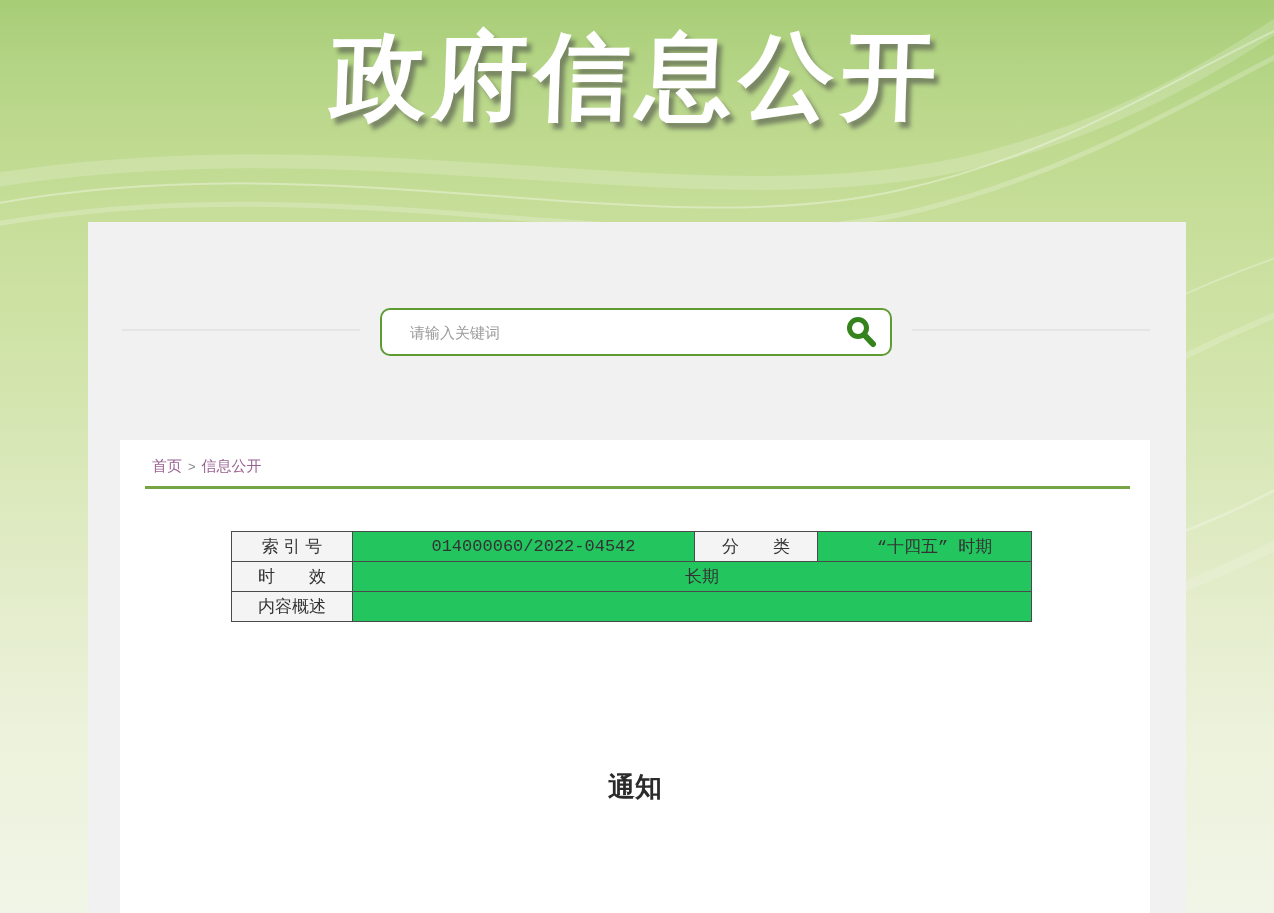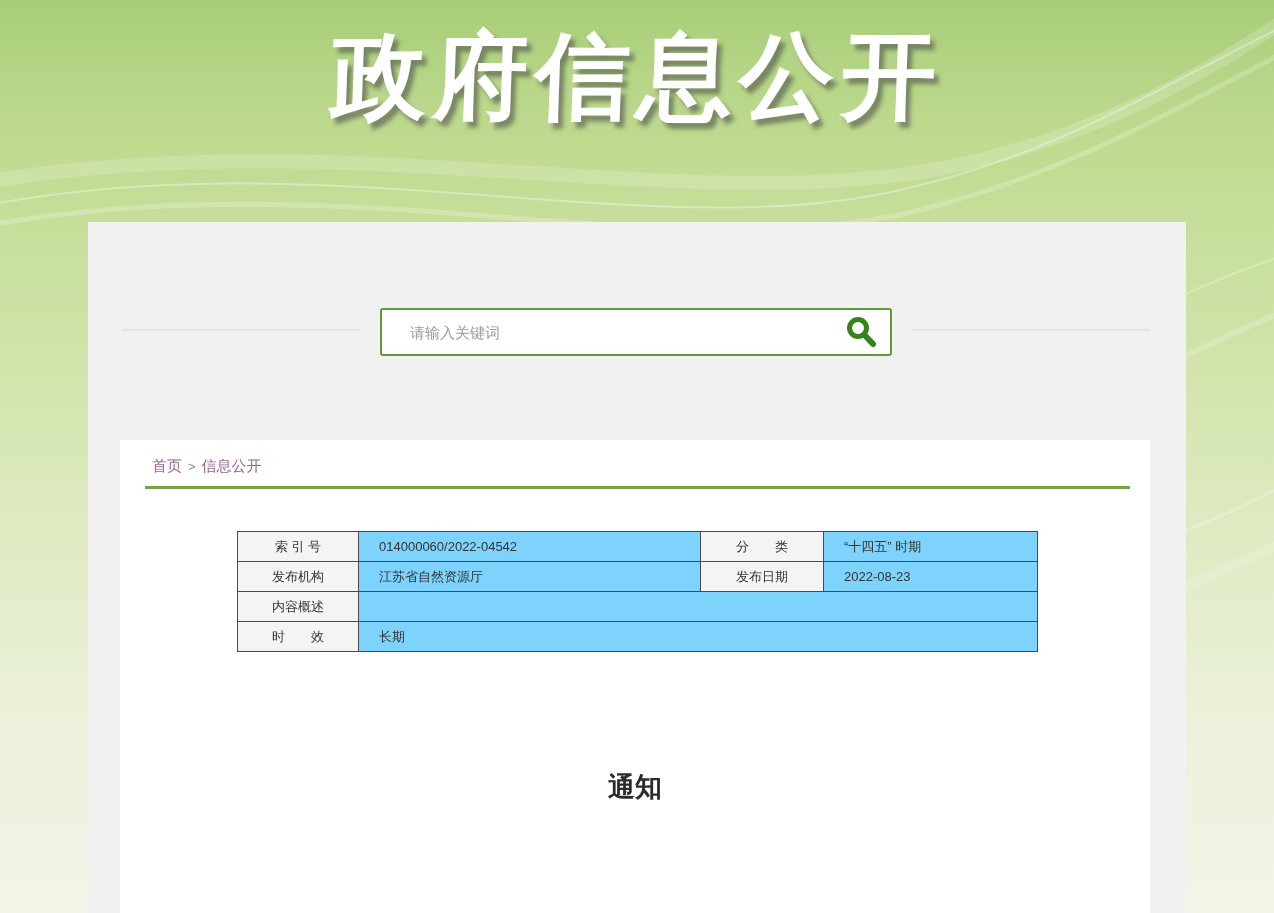--- a/index.html
+++ b/index.html
@@ -31,21 +31,21 @@
 
   .hline { position: absolute; height: 2px; background: #e4e4e4; top: 329px; }
   .hline.left  { left: 122px; width: 238px; }
   .hline.right { left: 912px; width: 238px; }
 
   .search-box {
     position: absolute; left: 380px; top: 308px;
     width: 512px; height: 48px;
     background: #ffffff;
     border: 2px solid #5f9c33;
-    border-radius: 3px;
+    border-radius: 10px;
     display: flex; align-items: center;
   }
   .search-input {
     flex: 1; height: 100%; border: none; outline: none;
     background: transparent;
     padding-left: 28px; font-size: 15px; color: #333;
     font-family: "Liberation Sans", "DejaVu Sans", sans-serif;
   }
   .search-input::placeholder { color: #9a9a9a; }
   .search-btn {
@@ -66,32 +66,32 @@
   }
   .breadcrumb a { color: #9a6292; text-decoration: none; }
   .breadcrumb .sep { color: #8a8a8a; margin: 0 6px; font-size: 13px; }
 
   .green-divider {
     position: absolute; left: 25px; top: 46px;
     width: 985px; height: 3px; background: #74a443;
   }
 
   .meta-table {
-    position: absolute; left: 117px; top: 91px;
+    position: absolute; left: 111px; top: 91px;
     border-collapse: collapse;
     table-layout: fixed; width: 800px;
-    font-size: 13px; color: #333;
+    font-size: 17px; color: #333;
   }
   .meta-table td {
     border: 1px solid #4a4a4a;
     height: 30px;
     overflow: hidden; white-space: nowrap;
   }
   .meta-table td.lbl { background: #f4f4f5; text-align: center; }
-  .meta-table td.val { background: #7dd3fc; padding-left: 20px; text-align: left; }
+  .meta-table td.val { background: #22c55e; padding-left: 20px; text-align: center; font-family: Liberation Mono, monospace; }
 
   .article-title {
     position: absolute; left: 35px; top: 302px;
     width: 960px; text-align: center;
     font-size: 27px; font-weight: bold; color: #2b2b2b;
     line-height: 90px;
   }
   .article-title div { white-space: nowrap; }
 </style>
 </head>
@@ -142,32 +142,26 @@
         <col style="width:214px">
     </colgroup>
     <tbody>
       <tr>
         <td class="lbl">索 引 号</td>
         <td class="val">014000060/2022-04542</td>
         <td class="lbl">分　　类</td>
         <td class="val">“十四五” 时期</td>
       </tr>
       <tr>
-        <td class="lbl">发布机构</td>
-        <td class="val">江苏省自然资源厅</td>
-        <td class="lbl">发布日期</td>
-        <td class="val">2022-08-23</td>
+        <td class="lbl">时　　效</td>
+        <td class="val" colspan="3">长期</td>
       </tr>
       <tr>
         <td class="lbl">内容概述</td>
         <td class="val" colspan="3"></td>
-      </tr>
-      <tr>
-        <td class="lbl">时　　效</td>
-        <td class="val" colspan="3">长期</td>
       </tr>
     </tbody>
   </table>
 
   <div class="article-title">
     <div>通知</div>
   </div>
 
 </div>
 

